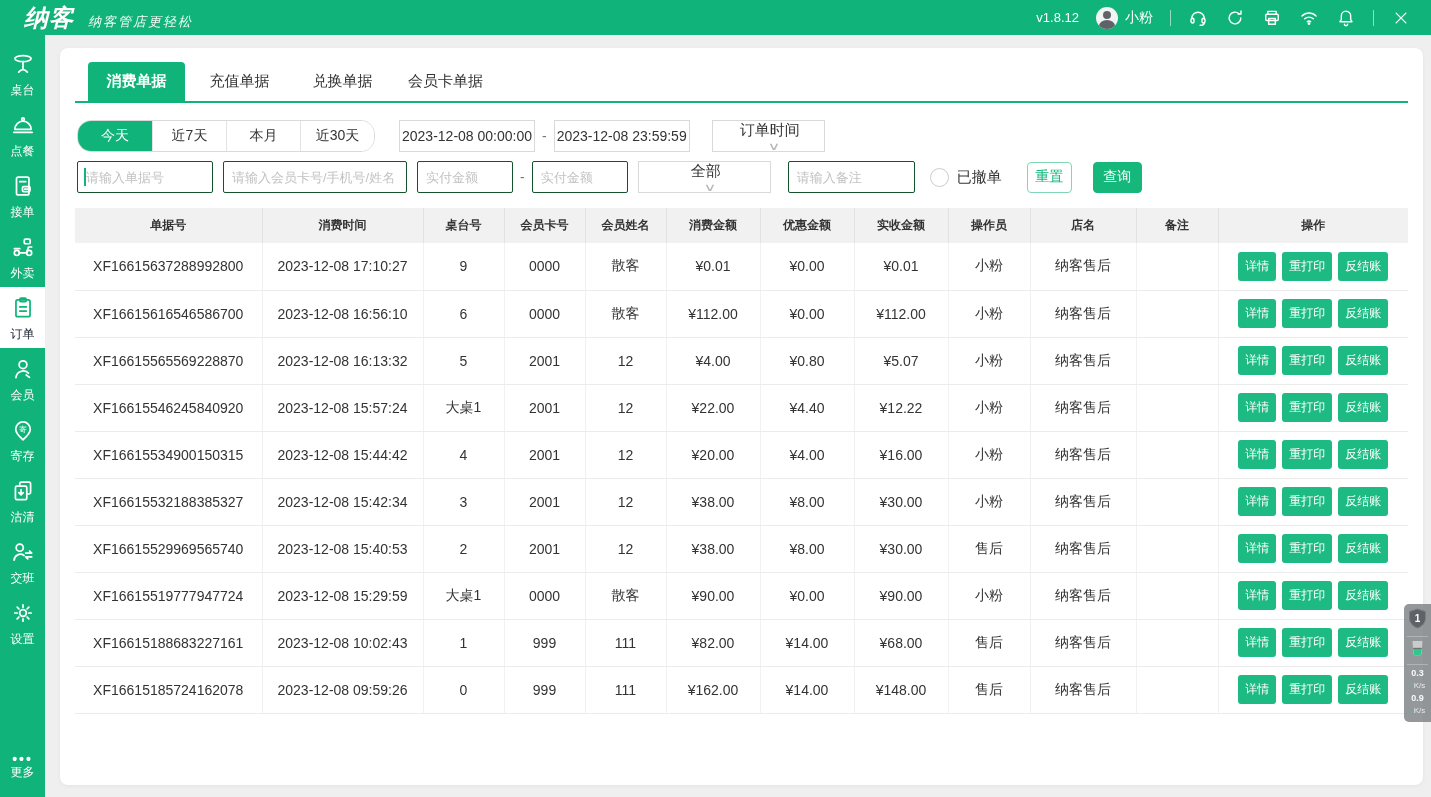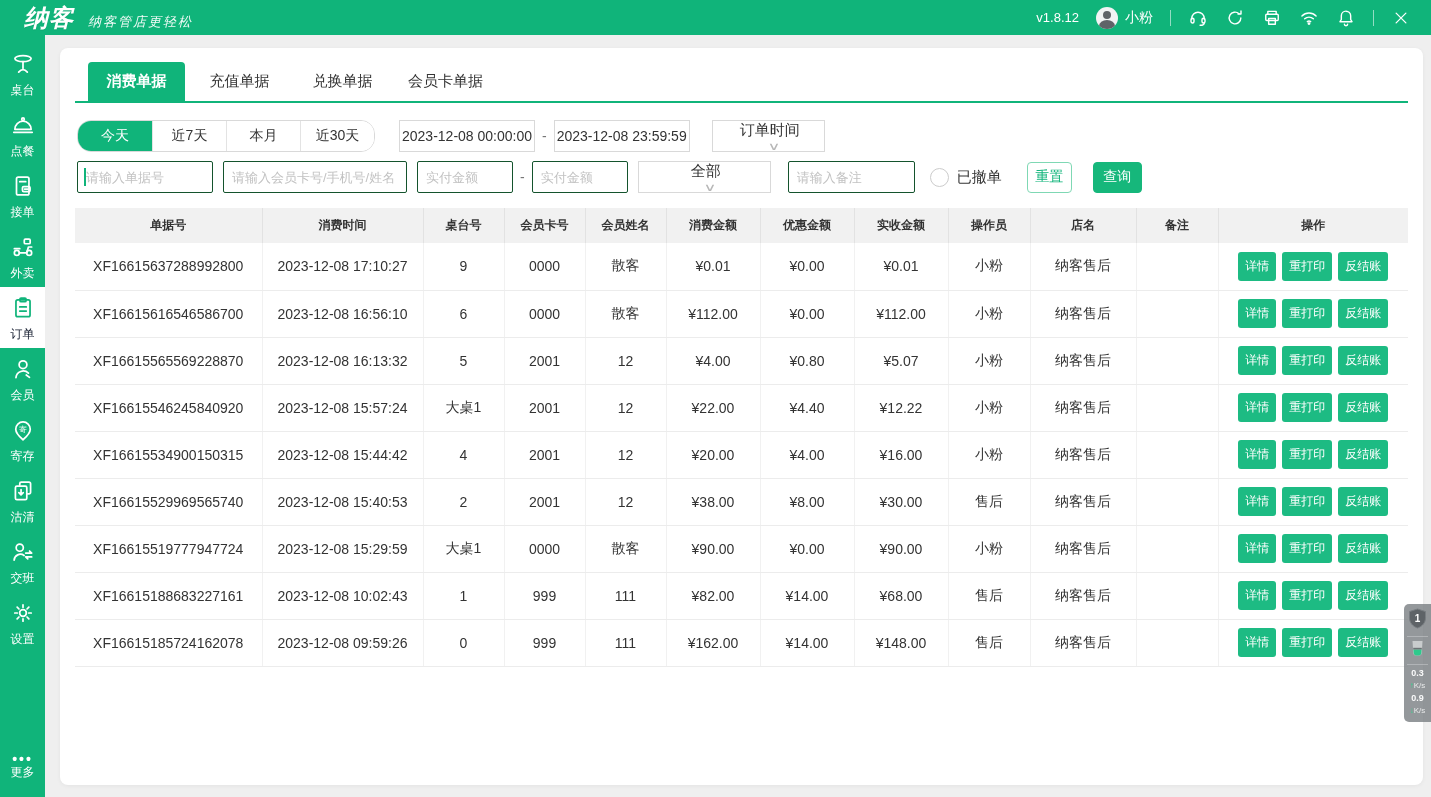--- a/index.html
+++ b/index.html
@@ -380,20 +380,34 @@
             <td>12</td>
             <td>¥20.00</td>
             <td>¥4.00</td>
             <td>¥16.00</td>
             <td>小粉</td>
             <td>纳客售后</td>
             <td></td>
             <td><button class="act-btn">详情</button><button class="act-btn">重打印</button><button class="act-btn">反结账</button></td>
           </tr>
           <tr>
+            <td>XF16615532188385327</td>
+            <td>2023-12-08 15:42:34</td>
+            <td>3</td>
+            <td>2001</td>
+            <td>12</td>
+            <td>¥38.00</td>
+            <td>¥8.00</td>
+            <td>¥30.00</td>
+            <td>小粉</td>
+            <td>纳客售后</td>
+            <td></td>
+            <td><button class="act-btn">详情</button><button class="act-btn">重打印</button><button class="act-btn">反结账</button></td>
+          </tr>
+          <tr>
             <td>XF16615529969565740</td>
             <td>2023-12-08 15:40:53</td>
             <td>2</td>
             <td>2001</td>
             <td>12</td>
             <td>¥38.00</td>
             <td>¥8.00</td>
             <td>¥30.00</td>
             <td>售后</td>
             <td>纳客售后</td>

